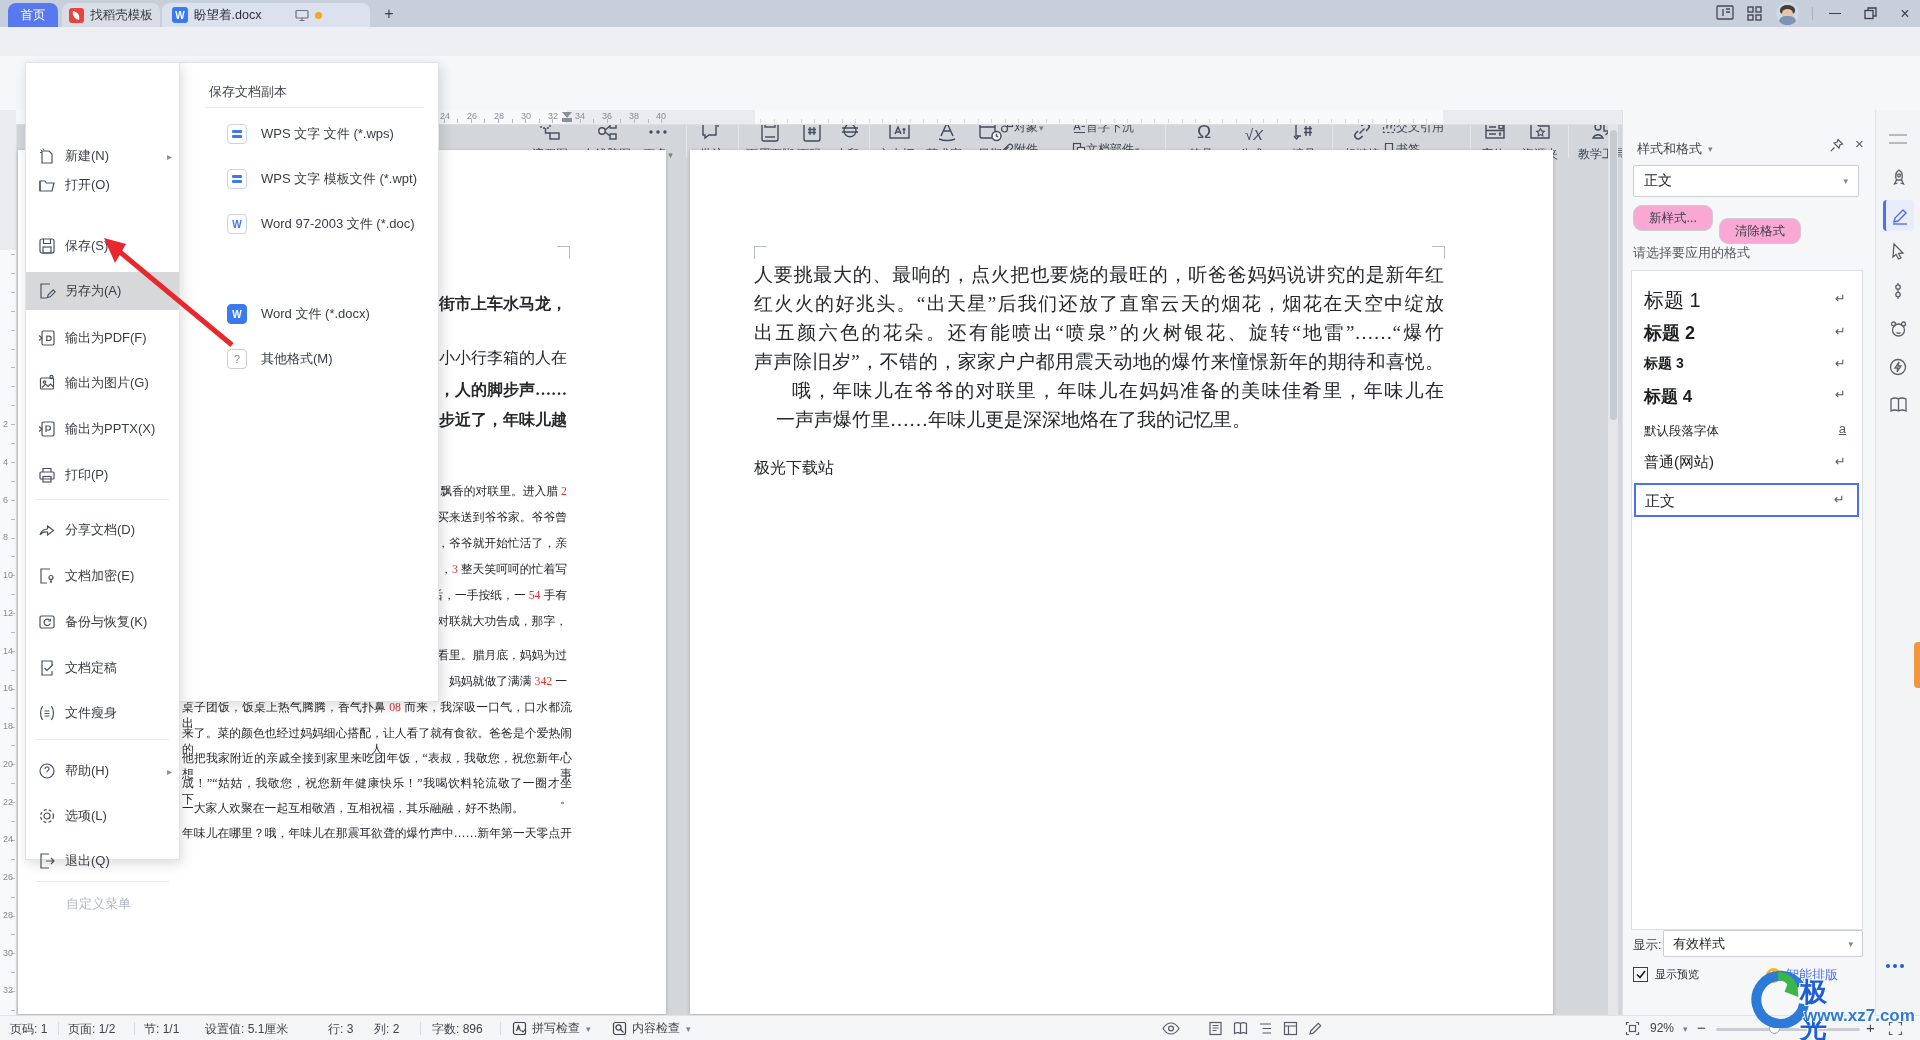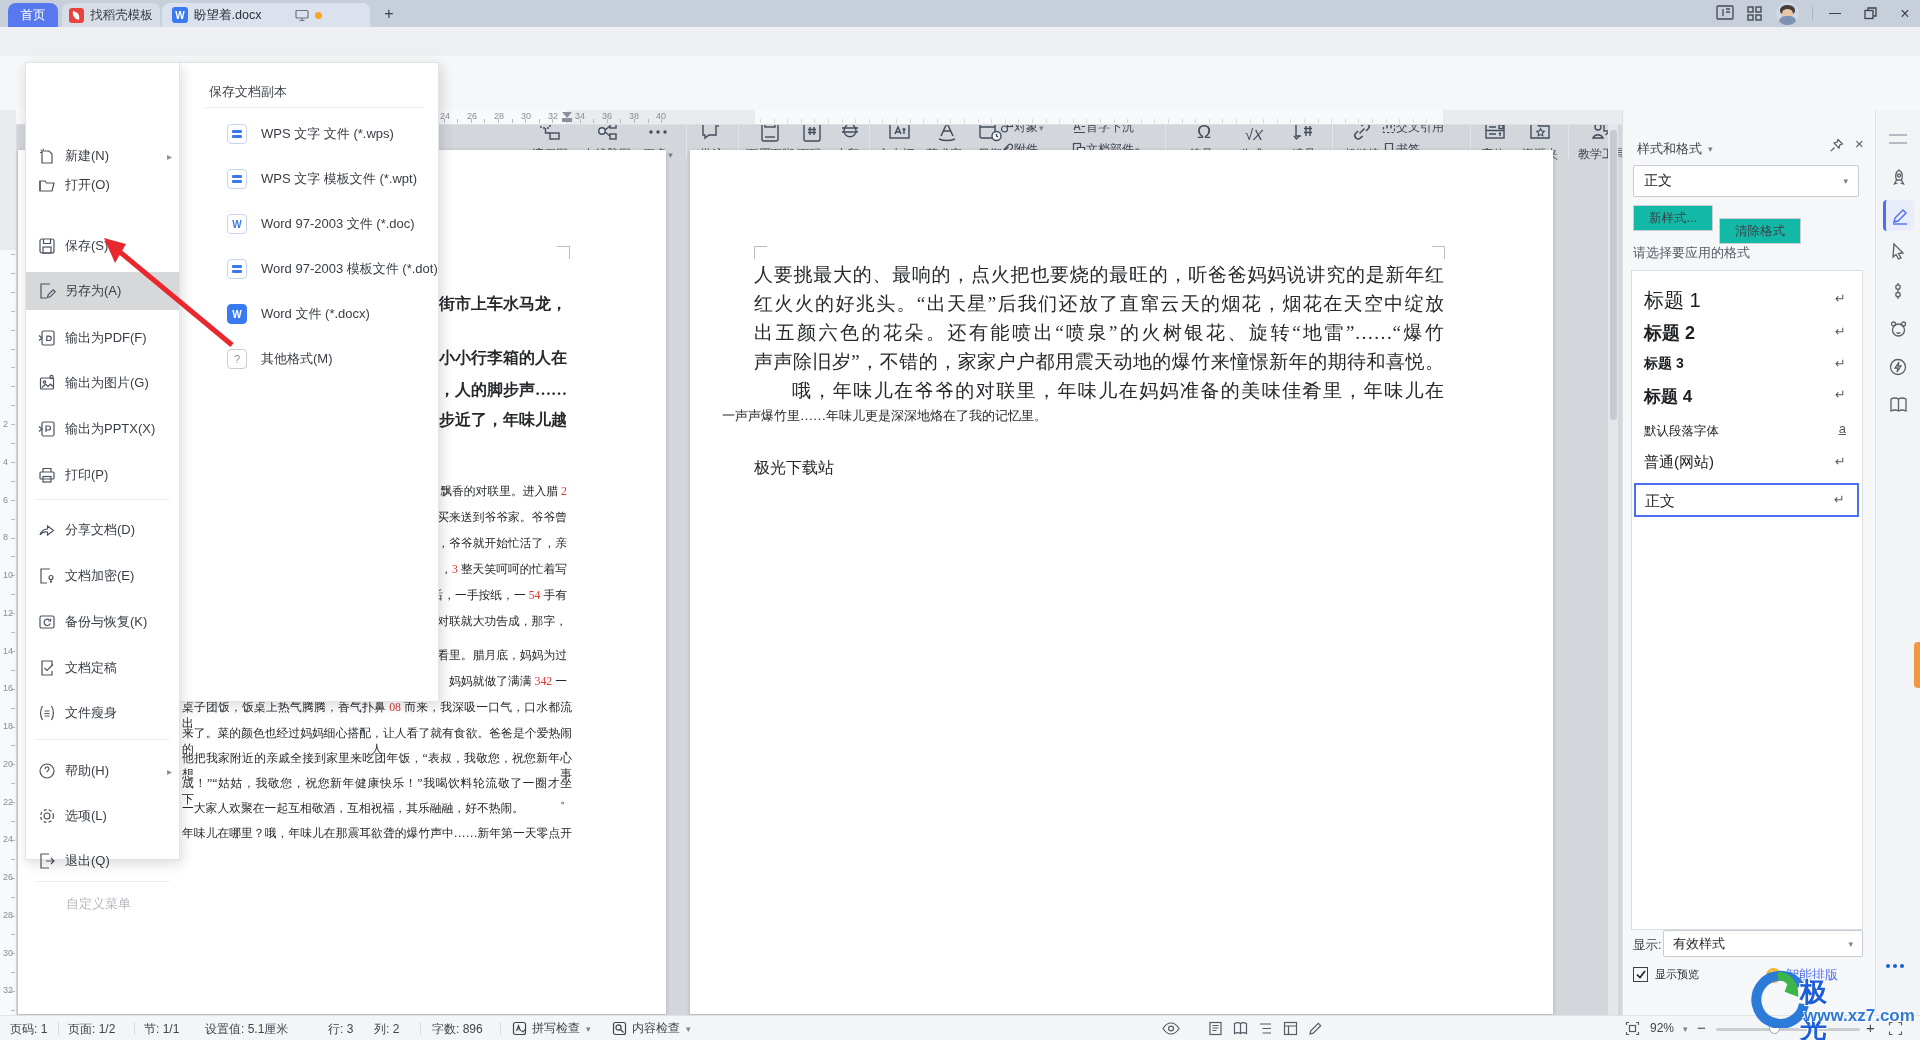--- a/index.html
+++ b/index.html
@@ -42,21 +42,21 @@
   #filemenu{position:absolute;left:25px;top:62px;width:153px;height:796px;background:#fff;border:1px solid #e1e3e7;box-shadow:2px 4px 12px rgba(0,0,0,.14);z-index:30}
   .fitem{position:absolute;left:0;width:153px;height:38px;display:flex;align-items:center;padding-left:12px;box-sizing:border-box;gap:9px;font-size:13px;color:#383d45}
   .fitem .arr{position:absolute;right:7px;color:#8a9099;font-size:10px}
   .fdiv{position:absolute;left:10px;width:133px;height:1px;background:#e8eaed}
   #savemenu{position:absolute;left:178px;top:62px;width:259px;height:638px;background:#fff;border:1px solid #e1e3e7;box-shadow:3px 4px 12px rgba(0,0,0,.14);z-index:29}
   .sitem{position:absolute;left:0;width:259px;height:32px;display:flex;align-items:center;padding-left:48px;box-sizing:border-box;gap:14px;font-size:13px;color:#383d45}
   .icbox{width:20px;height:20px;border:1.4px solid #c6d4ef;border-radius:4px;box-sizing:border-box;display:flex;flex-direction:column;align-items:center;justify-content:center;gap:2.5px;background:#fff}
   .icbox .bar{width:10px;height:2.5px;background:#3a7af0;border-radius:1px}
   
   #panel{position:absolute;left:1622px;top:110px;width:253px;height:905px;background:#f6f7f9;border-left:1px solid #dcdfe3;z-index:5}
-  .pbtn{position:absolute;height:24px;background:#14b8a6;border:1px solid #c9cdd4;border-radius:0;font-size:12.5px;color:#3c4148;display:flex;align-items:center;justify-content:center}
+  .pbtn{position:absolute;height:24px;background:#f9a8d4;border:1px solid #c9cdd4;border-radius:9px;font-size:12.5px;color:#3c4148;display:flex;align-items:center;justify-content:center}
   .stitem{position:absolute;left:12px;color:#1c1e22}
   .stmark{position:absolute;right:16px;color:#565c66;font-size:13px}
   
   #strip{position:absolute;left:1875px;top:110px;width:45px;height:905px;background:#f3f4f6;border-left:1px solid #e0e2e6;z-index:5}
   .sico{position:absolute;left:13px;width:20px;height:20px;color:#5a6068}
   
   #statusbar{position:absolute;left:0;top:1015px;width:1920px;height:25px;background:#f4f5f7;border-top:1px solid #e0e2e6;font-size:12px;color:#3f444b;z-index:6}
   .sbt{position:absolute;top:5px}
   .ssep{position:absolute;top:6px;width:1px;height:13px;background:#d8dbdf}
   
@@ -510,21 +510,21 @@
 
   <div class="page" style="left:18px;top:150px;width:648px;height:864px"></div>
   <div class="page" style="left:690px;top:150px;width:863px;height:864px"></div>
 
   <div class="corner" style="left:557px;top:246px;border-top:1px solid #b8bcc3;border-right:1px solid #b8bcc3"></div>
   <div class="corner" style="left:754px;top:246px;border-top:1px solid #b8bcc3;border-left:1px solid #b8bcc3"></div>
   <div class="corner" style="left:1432px;top:246px;border-top:1px solid #b8bcc3;border-right:1px solid #b8bcc3"></div>
 
   <div class="doc">
     <div class="dline" style="right:1353px;top:294px;font-weight:bold;font-size:16px">。街市上车水马龙，</div>
-    <div class="dline" style="right:1353px;top:348px;font-weight:bold;font-size:16px">小小行李箱的人在</div>
+    <div class="dline" style="right:1353px;top:348px;font-weight:normal;font-size:16px">小小行李箱的人在</div>
     <div class="dline" style="right:1353px;top:380px;font-weight:bold;font-size:16px">，人的脚步声……</div>
     <div class="dline" style="right:1353px;top:410px;font-weight:bold;font-size:16px">步近了，年味儿越</div>
 
     <div class="dline" style="right:1353px;top:484px;font-size:11.8px"><span>飘香的对联里。进入腊 </span><span class="red">2</span><span></span></div>
     <div class="dline" style="right:1353px;top:510px;font-size:11.8px"><span>买来送到爷爷家。爷爷曾</span></div>
     <div class="dline" style="right:1353px;top:536px;font-size:11.8px"><span>，爷爷就开始忙活了，亲</span></div>
     <div class="dline" style="right:1353px;top:562px;font-size:11.8px"><span>，</span><span class="red">3</span><span> 整天笑呵呵的忙着写</span></div>
     <div class="dline" style="right:1353px;top:588px;font-size:11.8px"><span>后，一手按纸，一 </span><span class="red">54</span><span> 手有</span></div>
     <div class="dline" style="right:1353px;top:614px;font-size:11.8px"><span>对联就大功告成，那字，</span></div>
     <div class="dline" style="right:1353px;top:648px;font-size:11.8px"><span>看里。腊月底，妈妈为过</span></div>
@@ -537,21 +537,21 @@
     <div class="dline" style="left:182px;top:801px;font-size:11.8px"><span>一大家人欢聚在一起互相敬酒，互相祝福，其乐融融，好不热闹。</span></div>
     <div class="dline j" style="left:182px;top:826px;width:390px;font-size:11.8px"><span>年味儿在哪里？哦，年味儿在那震耳欲聋的爆竹声中……新年第一天零点开</span></div>
   </div>
 
   <div class="doc">
     <div class="dline j" style="left:754px;top:262px;width:690px;font-size:19px">人要挑最大的、最响的，点火把也要烧的最旺的，听爸爸妈妈说讲究的是新年红</div>
     <div class="dline j" style="left:754px;top:291px;width:690px;font-size:19px">红火火的好兆头。“出天星”后我们还放了直窜云天的烟花，烟花在天空中绽放</div>
     <div class="dline j" style="left:754px;top:320px;width:690px;font-size:19px">出五颜六色的花朵。还有能喷出“喷泉”的火树银花、旋转“地雷”……“爆竹</div>
     <div class="dline j" style="left:754px;top:349px;width:690px;font-size:19px">声声除旧岁”，不错的，家家户户都用震天动地的爆竹来憧憬新年的期待和喜悦。</div>
     <div class="dline j" style="left:792px;top:378px;width:652px;font-size:19px">哦，年味儿在爷爷的对联里，年味儿在妈妈准备的美味佳肴里，年味儿在</div>
-    <div class="dline" style="left:722px;top:407px;font-size:13px">一声声爆竹里……年味儿更是深深地烙在了我的记忆里。</div>
+    <div class="dline" style="left:776px;top:407px;font-size:19px">一声声爆竹里……年味儿更是深深地烙在了我的记忆里。</div>
     <div class="dline" style="left:754px;top:458px;font-size:16px">极光下载站</div>
   </div>
 
   <div class="abs" style="left:1608px;top:124px;width:10px;height:891px;background:#e4e6ea">
     <div class="abs" style="left:1.5px;top:6px;width:7px;height:290px;background:#c6cad1;border-radius:4px"></div>
   </div>
 
   <div id="panel">
     <div class="abs flex" style="left:14px;top:30px;gap:5px">
       <span style="font-size:13px;color:#40454d">样式和格式</span>
@@ -899,27 +899,20 @@
           <span class="bar"></span>
         </span>
       <span>WPS 文字 文件 (*.wps)</span>
     </div>
     <div class="sitem" style="top:145px">
       <span class="icbox" style="gap:0;font-size:10px;font-weight:bold;color:#3a7af0">
           <span>W</span>
         </span>
       <span>Word 97-2003 文件 (*.doc)</span>
     </div>
-    <div class="sitem" style="top:190px">
-      <span class="icbox">
-          <span class="bar"></span>
-          <span class="bar"></span>
-        </span>
-      <span>Word 97-2003 模板文件 (*.dot)</span>
-    </div>
     <div class="sitem" style="top:235px">
       <span class="icbox" style="background:#3a7af0;border-color:#3a7af0;gap:0;font-size:10px;font-weight:bold;color:#fff">
           <span>W</span>
         </span>
       <span>Word 文件 (*.docx)</span>
     </div>
     <div class="sitem" style="top:280px">
       <span class="icbox" style="border-color:#c9cdd4;gap:0;font-size:11px;color:#8a9099">
           <span>?</span>
         </span>

